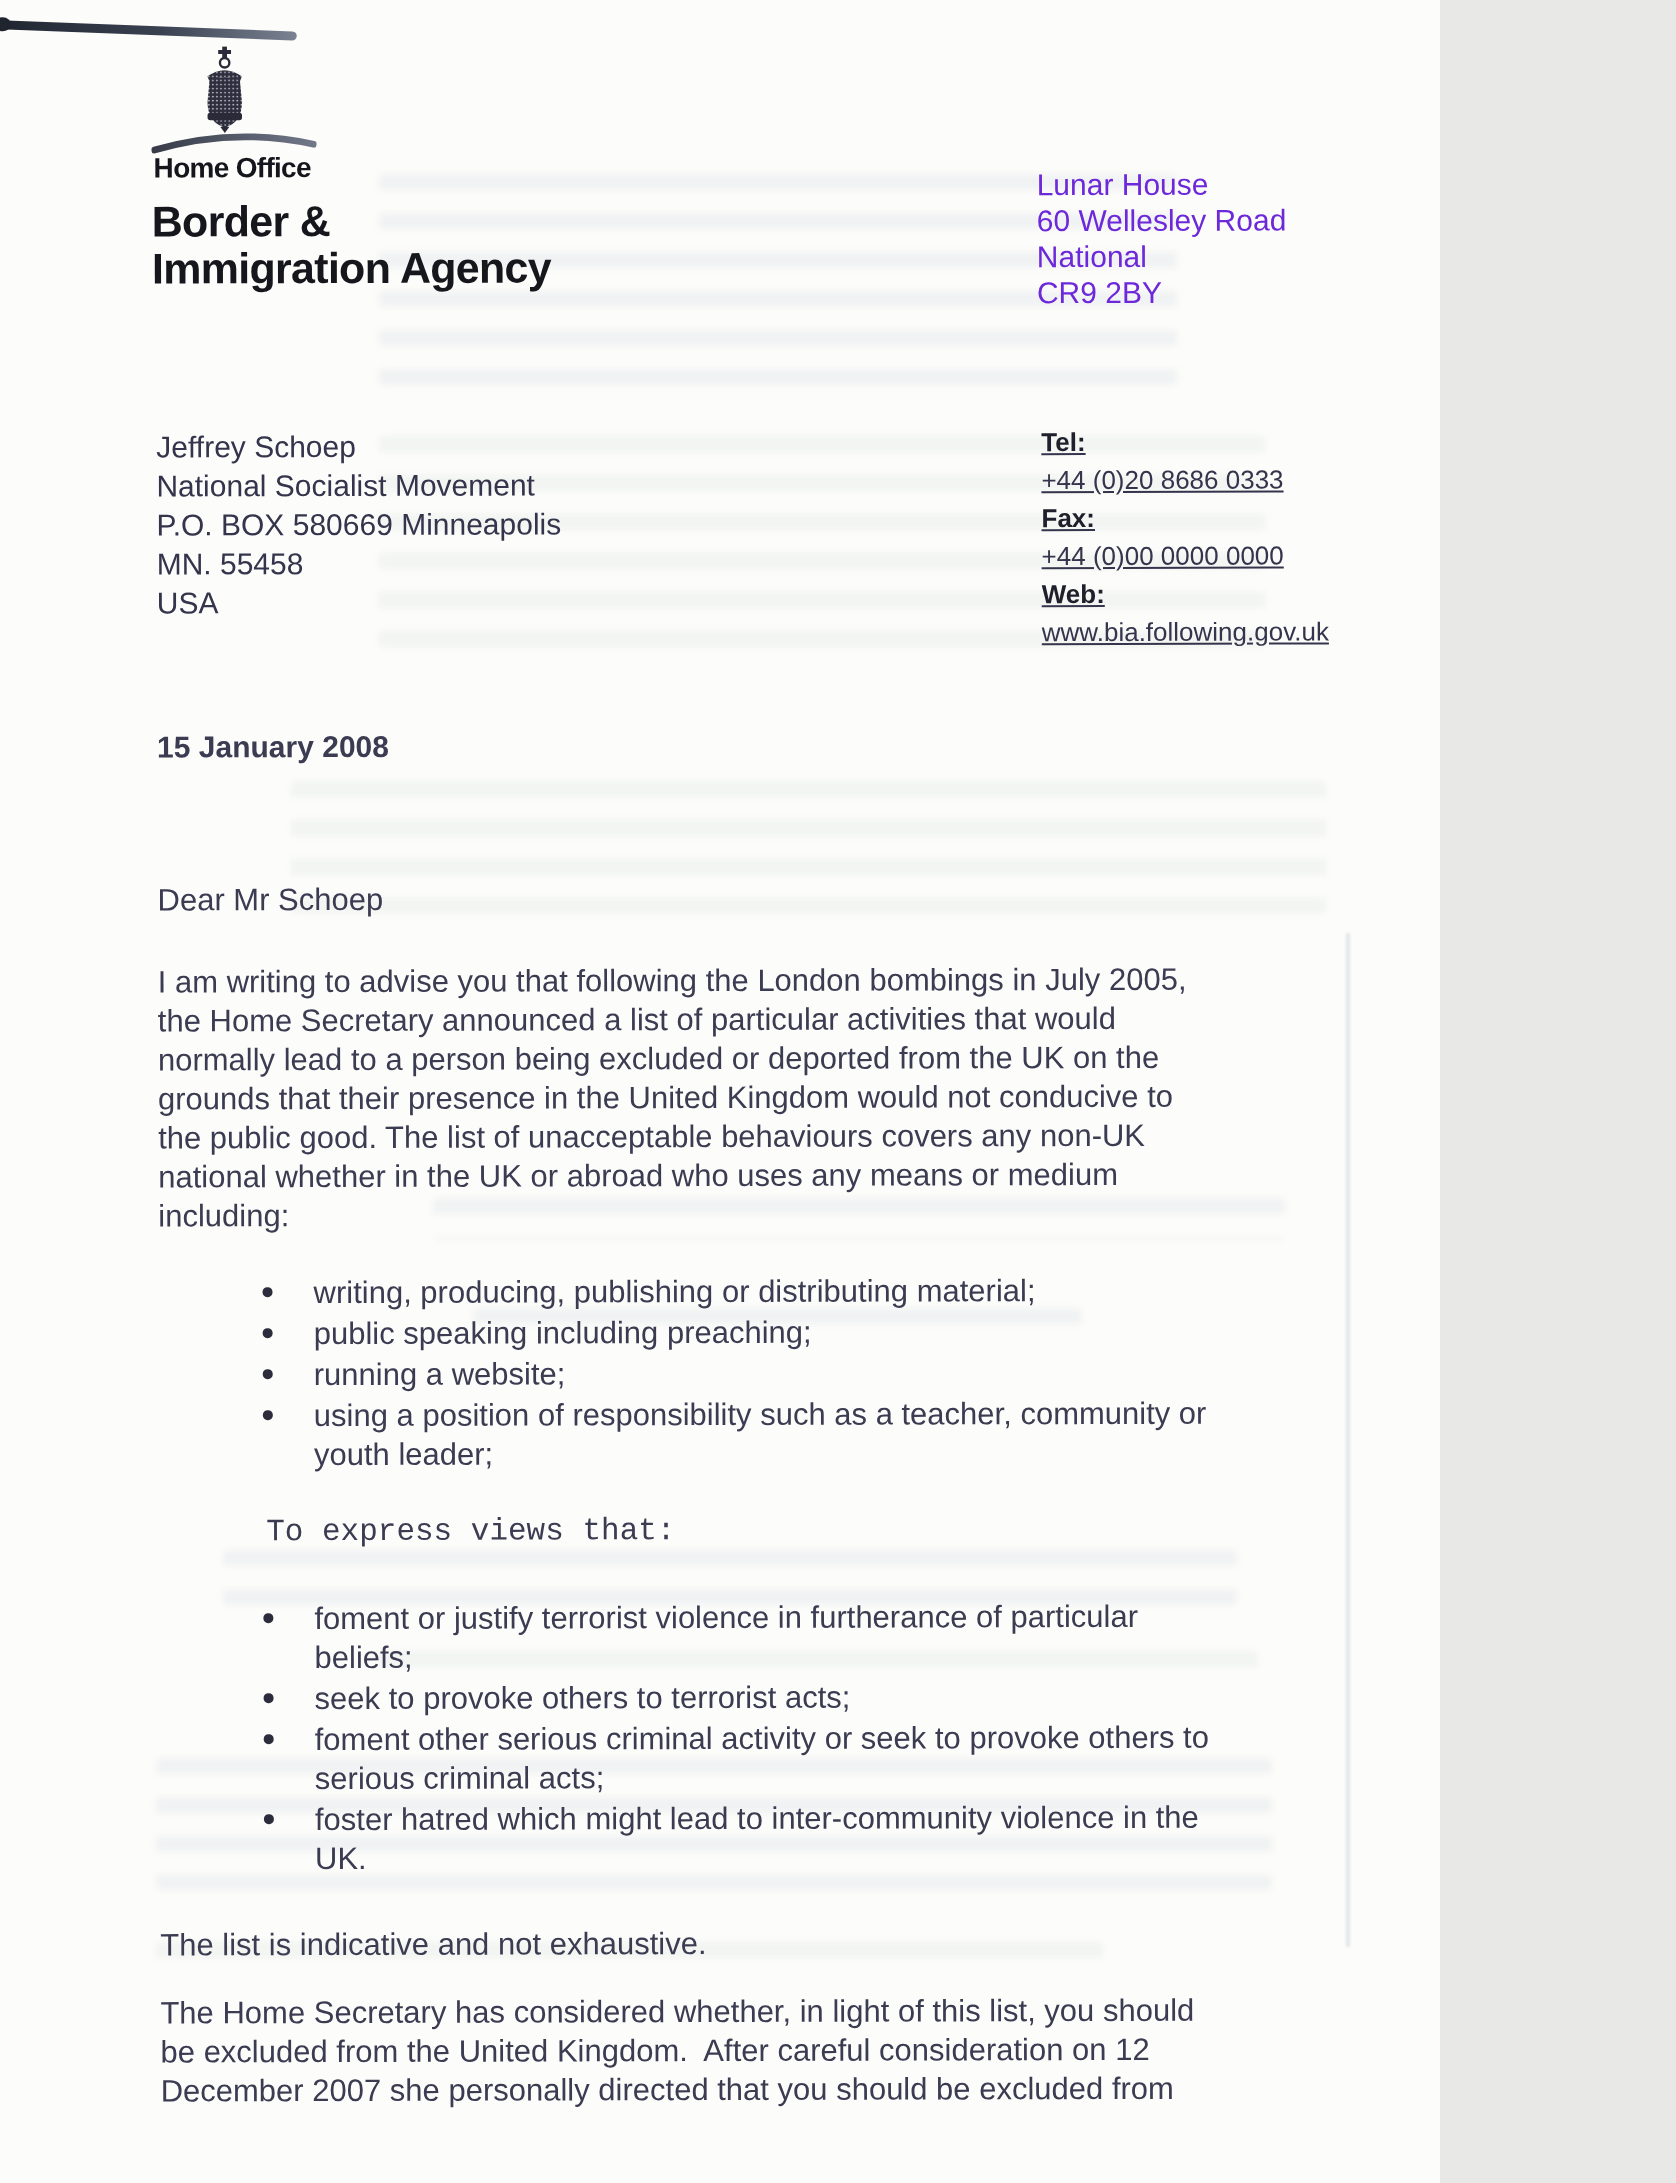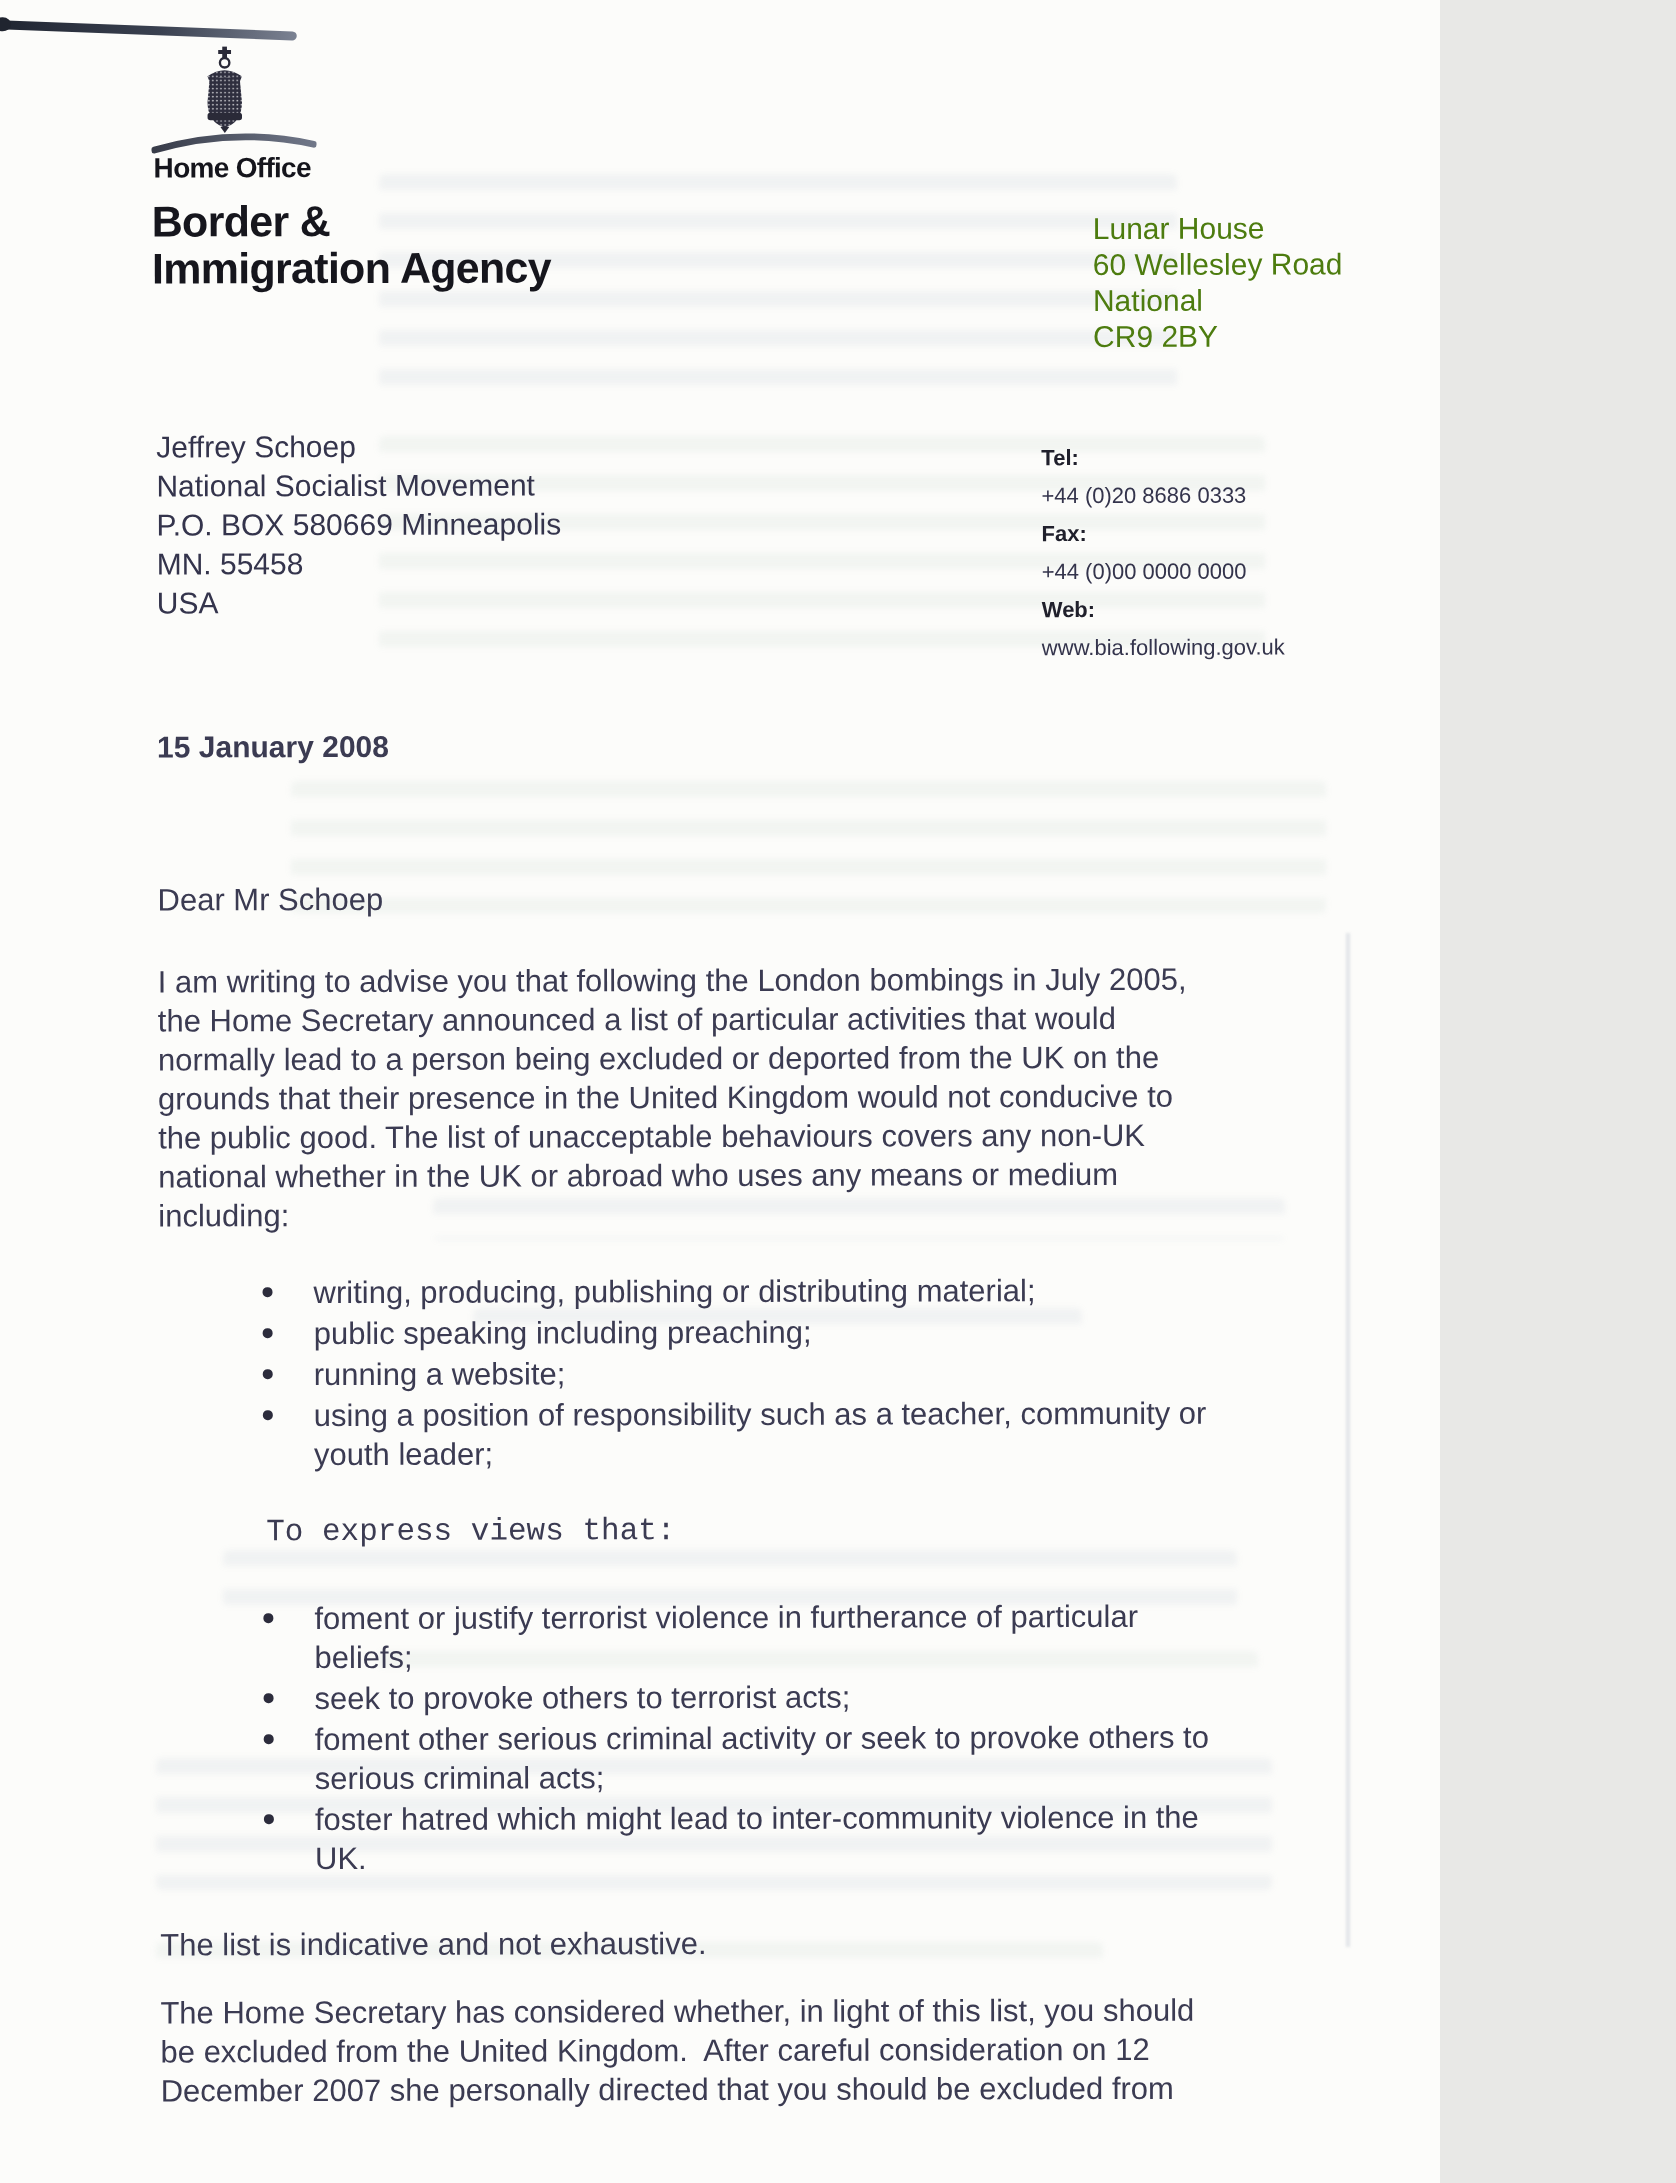--- a/index.html
+++ b/index.html
@@ -42,30 +42,30 @@
   .ho-wordmark{
     position:absolute;left:156px;top:151px;
     font-size:28px;font-weight:bold;color:#15151c;letter-spacing:-0.7px;
   }
   .agency{
     position:absolute;left:154px;top:197px;
     font-size:43px;line-height:47px;font-weight:bold;color:#16161d;
     letter-spacing:-0.7px;
   }
   .lh-address{
-    position:absolute;left:1095px;top:168px;
-    font-size:30px;line-height:36px;color:#4d7c0f;margin-top:44px;
+    position:absolute;left:1039px;top:168px;
+    font-size:30px;line-height:36px;color:#6d28d9;
   }
   .recipient{
     position:absolute;left:158px;top:426px;
     font-size:30px;line-height:39px;color:#34344c;
   }
   .contact{
-    position:absolute;left:1043px;top:440px;
-    font-size:22px;line-height:38px;color:#34344c;
+    position:absolute;left:1043px;top:424px;
+    font-size:26px;line-height:38px;color:#34344c;text-decoration:underline;
   }
   .contact .lbl{font-weight:bold;color:#20202c;}
   
   .date{position:absolute;left:158px;top:729px;font-size:30px;font-weight:bold;}
   .salutation{position:absolute;left:158px;top:881px;font-size:31px;text-align:center;}
   .para{position:absolute;font-size:31px;line-height:39px;}
   .p1{left:158px;top:961px;}
   .p2{left:158px;top:1992px;}
   .closing{position:absolute;left:158px;top:1926px;font-size:31px;}
   .line{display:block;white-space:pre;}

